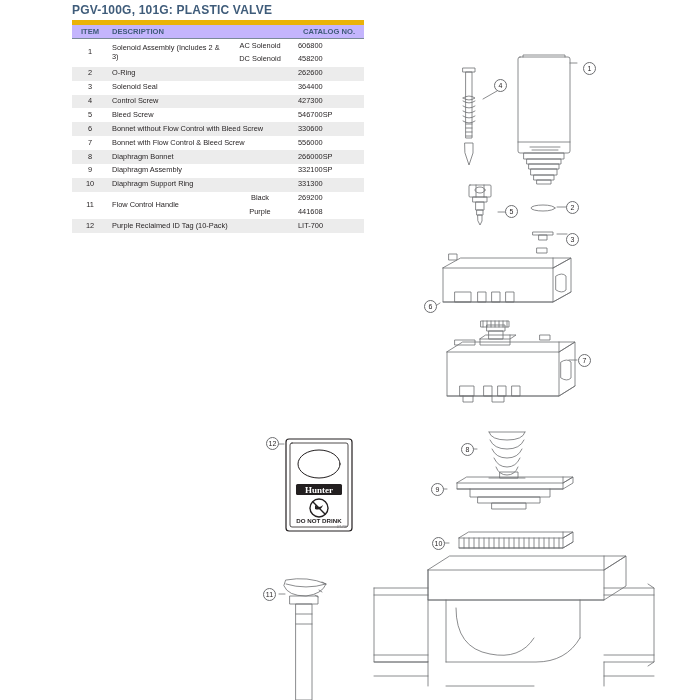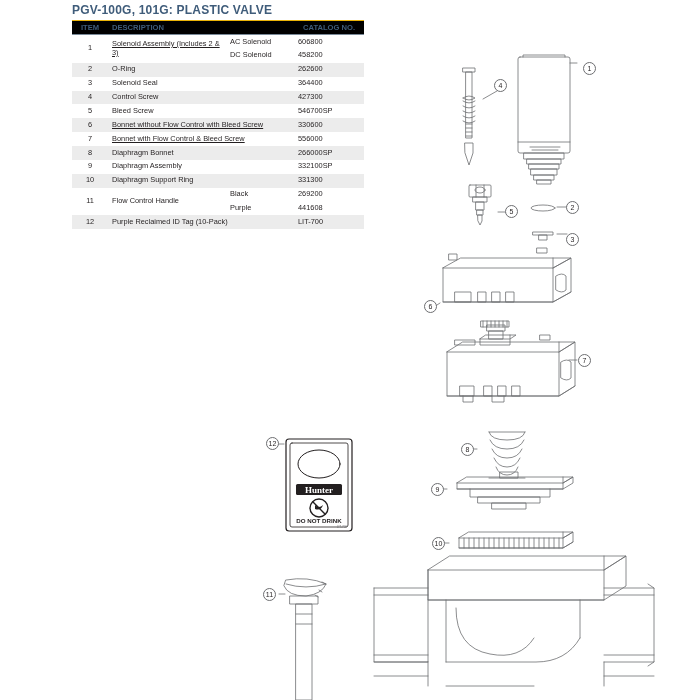--- a/index.html
+++ b/index.html
@@ -33,40 +33,40 @@
     width:292px;
     font-size:7.4px;
     color:#231f20;
   }
   table.parts thead th {
     font-size:7.6px;
     font-weight:bold;
     color:#3f5c7a;
     text-align:left;
     padding:2px 4px 2px 4px;
-    border-top:1px solid #eab308;
+    border-top:5px solid #eab308;
     border-bottom:1px solid #7a8a99;
-    background:#000000;
+    background:#c4b5fd;
     white-space:nowrap;
   }
   table.parts thead th.c-item { width:36px; text-align:center; }
   table.parts thead th.c-desc { width:186px; }
   table.parts thead th.c-cat  { width:70px; text-align:center; }
   table.parts td {
     padding:2.5px 4px;
     vertical-align:middle;
     line-height:1.2;
   }
   td.item { text-align:center; width:36px; }
   td.desc { width:118px; }
-  td.sub  { width:68px; text-align:left; padding-right:6px; }
+  td.sub  { width:68px; text-align:center; padding-right:6px; }
   td.cat  { width:70px; white-space:nowrap; }
   tr.shade td { background:#ececec; }
   tr.plain td { background:#ffffff; }
-  .twoline { line-height:1.25;text-decoration:underline; }
+  .twoline { line-height:1.25; }
 
   
   .diagram {
     position:absolute;
     left:0; top:0;
     width:700px; height:700px;
     pointer-events:none;
   }
   .callout {
     position:absolute;

